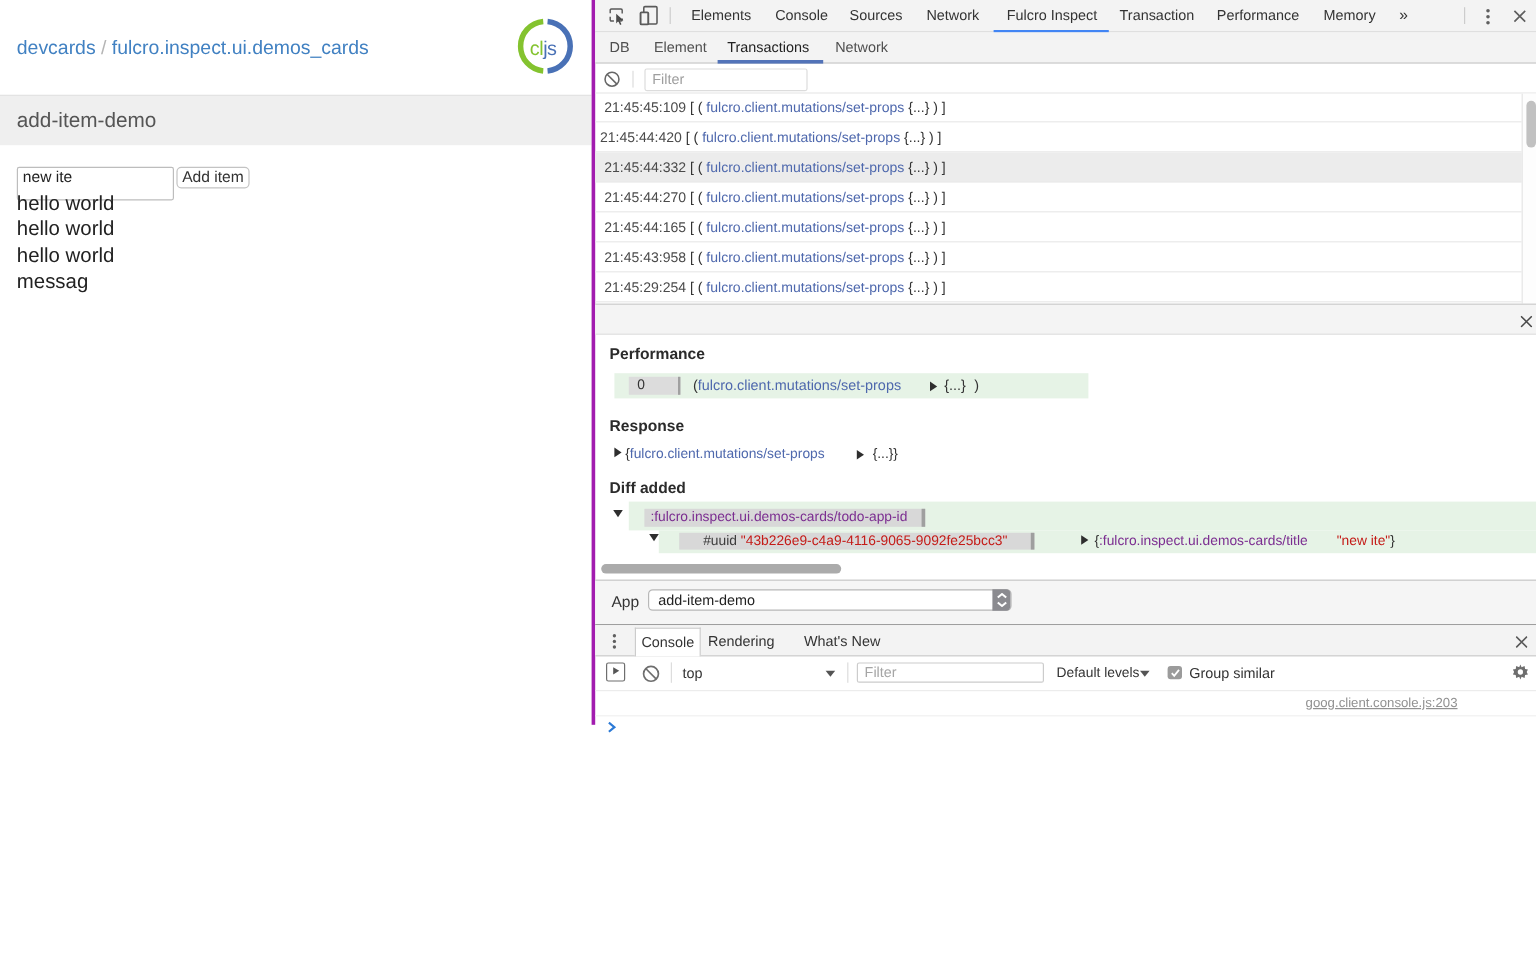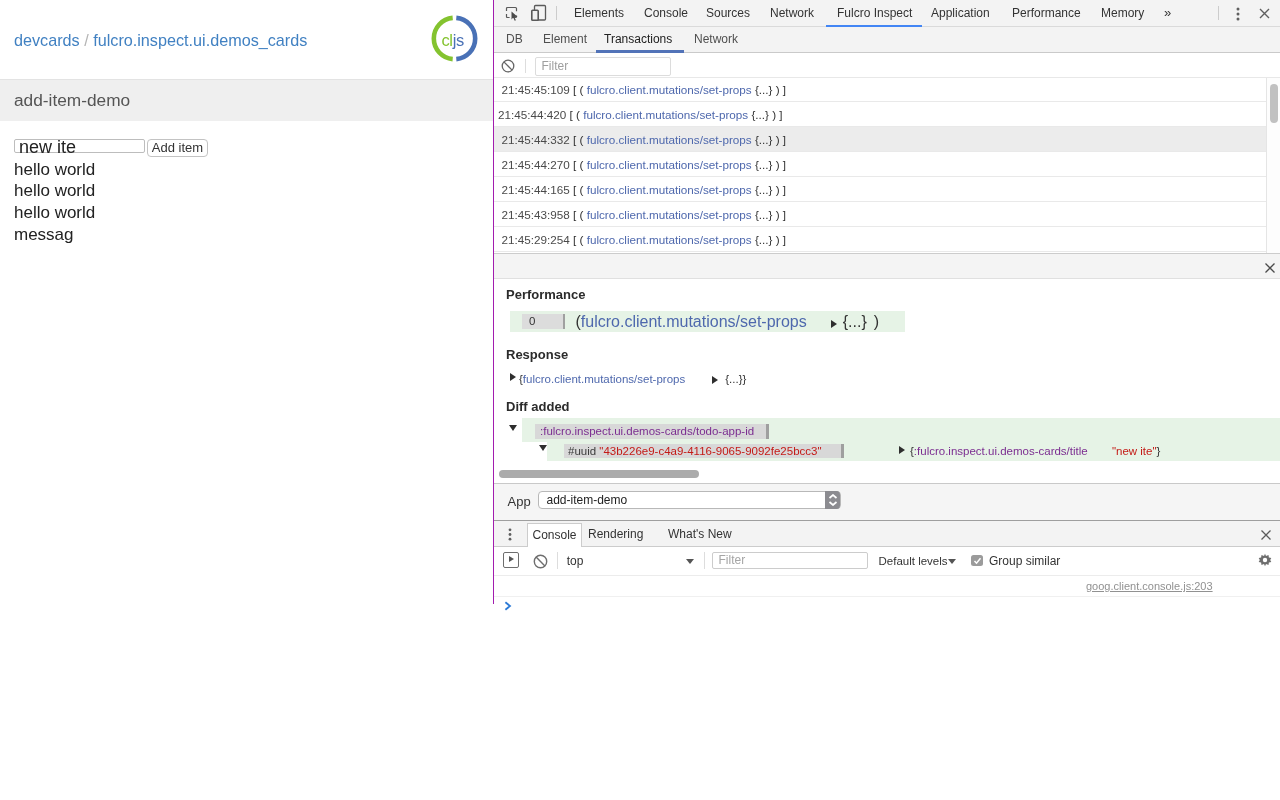--- a/index.html
+++ b/index.html
@@ -14,43 +14,43 @@
 </style></head><body>
 
 <div class="a" style="left:14px;top:31px;font-size:16.2px;color:#4181c2">devcards <span style="color:#b5b5b5">/</span> fulcro.inspect.ui.demos_cards</div>
 <svg class="a" style="left:431px;top:15.4px" width="50" height="50" viewBox="0 0 50 50">
 <path d="M 21.7 2.88 A 20.7 20.7 0 0 0 21.7 44.12" fill="none" stroke="#84c32f" stroke-width="4.6"></path>
 <path d="M 25.3 2.88 A 20.7 20.7 0 0 1 25.3 44.12" fill="none" stroke="#4971b6" stroke-width="4.6"></path>
 <text x="10.5" y="30.5" font-family="Liberation Sans" font-size="16.5" letter-spacing="-0.4"><tspan fill="#84c32f">cl</tspan><tspan fill="#4971b6">js</tspan></text>
 </svg>
 <div class="a" style="left:0;top:79px;width:493px;height:42px;background:#efefef;border-top:1px solid #e3e3e3;box-sizing:border-box"></div>
 <div class="a" style="left:14px;top:79px;height:42px;line-height:42px;font-size:17.3px;color:#555">add-item-demo</div>
-<div class="a" style="left:14px;top:139px;width:131px;height:14px;box-sizing:border-box;border:1px solid #bdbdbd;border-radius:2px;font-size:18px;color:#222;line-height:15px;padding-left:4px">new ite</div>
+<div class="a" style="left:14px;top:139px;width:131px;height:28px;box-sizing:border-box;border:1px solid #bdbdbd;border-radius:2px;font-size:13px;color:#222;line-height:15px;padding-left:4px">new ite</div>
 <div class="a" style="left:147px;top:139px;width:61px;height:18px;box-sizing:border-box;border:1px solid #c3c3c3;border-radius:4px;background:#fff;font-size:13px;color:#333;text-align:center;line-height:16px">Add item</div>
 <div class="a" style="left:14px;top:158.6px;font-size:17px;line-height:21.7px;color:#222">hello world<br>hello world<br>hello world<br>messag</div>
 
-<div id="dt" class="a" style="left:493px;top:0;width:787px;height:604px;box-sizing:border-box;border-left:1px solid #a21caf;background:#fff">
+<div id="dt" class="a" style="left:493px;top:0;width:787px;height:604px;box-sizing:border-box;border-left:3px solid #a21caf;background:#fff">
 
 <div class="a" style="left:0;top:0;width:786px;height:27px;background:#f3f3f3;border-bottom:1px solid #dadada;box-sizing:border-box"></div>
 <svg class="a" style="left:11px;top:6px" width="15" height="15" viewBox="0 0 15 15">
       <path d="M1.5 5 L1.5 2.5 Q1.5 1.5 2.5 1.5 L10.5 1.5 Q11.5 1.5 11.5 2.5 L11.5 5.2 M11.5 9.5 L11.5 10.5 Q11.5 11.5 10.5 11.5 L7.5 11.5 M4.6 11.5 L2.5 11.5 Q1.5 11.5 1.5 10.5 L1.5 8" fill="none" stroke="#5a5a5a" stroke-width="1.2"></path>
       <path d="M6.5 5.5 L12.5 10.8 L9.3 11 L10.9 14.3 L9.7 14.8 L8.2 11.6 L6.5 13.6 Z" fill="#4a4a4a"></path>
     </svg>
 <svg class="a" style="left:36px;top:4px" width="17" height="18" viewBox="0 0 17 18">
       <rect x="4.5" y="1.5" width="11" height="14.5" rx="1" fill="none" stroke="#5a5a5a" stroke-width="1.3"></rect>
       <rect x="1.8" y="6.3" width="6.4" height="10" rx="0.8" fill="#f3f3f3" stroke="#5a5a5a" stroke-width="1.6"></rect>
     </svg>
 <div class="a" style="left:62px;top:6px;width:1px;height:14px;background:#ccc"></div>
 <div class="a tab" style="left:80px;top:0;line-height:26px">Elements</div>
 <div class="a tab" style="left:150px;top:0;line-height:26px">Console</div>
 <div class="a tab" style="left:212px;top:0;line-height:26px">Sources</div>
 <div class="a tab" style="left:276px;top:0;line-height:26px">Network</div>
 <div class="a tab" style="left:343px;top:0;line-height:26px">Fulcro Inspect</div>
 <div class="a" style="left:332px;top:25px;width:96px;height:2px;background:#4285f4"></div>
-<div class="a tab" style="left:437px;top:0;line-height:26px">Application</div>
+<div class="a tab" style="left:437px;top:0;line-height:26px">Transaction</div>
 <div class="a tab" style="left:518px;top:0;line-height:26px">Performance</div>
 <div class="a tab" style="left:607px;top:0;line-height:26px">Memory</div>
 <div class="a tab" style="left:670px;top:0;line-height:26px;font-size:13px">»</div>
 <div class="a" style="left:724px;top:6px;width:1px;height:14px;background:#ccc"></div>
 <svg class="a" style="left:742px;top:7px" width="4" height="14" viewBox="0 0 4 14">
       <circle cx="2" cy="2" r="1.5" fill="#5f5f5f"></circle>
       <circle cx="2" cy="7" r="1.5" fill="#5f5f5f"></circle>
       <circle cx="2" cy="12" r="1.5" fill="#5f5f5f"></circle>
     </svg>
 <svg class="a" style="left:765px;top:8px" width="11" height="11" viewBox="0 0 11 11">
@@ -87,36 +87,36 @@
 
 <div class="a" style="left:0;top:253px;width:786px;height:26px;background:#f4f4f4;border-top:1px solid #ccc;border-bottom:1px solid #e0e0e0;box-sizing:border-box"></div>
 <svg class="a" style="left:771px;top:263px" width="10" height="10" viewBox="0 0 10 10">
       <path d="M0.5 0.5 L9.5 9.5 M9.5 0.5 L0.5 9.5" stroke="#4a4a4a" stroke-width="1.3"></path>
     </svg>
 
 <div class="a hd" style="left:12px;top:287px">Performance</div>
 <div class="a" style="left:15.5px;top:310.5px;width:395px;height:21.5px;background:#e6f3e6"></div>
 <div class="a" style="left:27.5px;top:313.5px;width:43.5px;height:15.5px;background:#dcdcdc;border-right:2px solid #a0a0a0;box-sizing:border-box"></div>
 <div class="a mono" style="left:35px;top:313.5px;font-size:11.5px;line-height:15.5px;color:#333">0</div>
-<div class="a mono" style="left:81.5px;top:310.5px;font-size:16px;line-height:21.5px;color:#333">(<span class="sym">fulcro.client.mutations/set-props</span><span class="tri-r" style="margin:0 6px 0 24px"></span>{...}<span style="margin-left:7px">)</span></div>
+<div class="a mono" style="left:81.5px;top:310.5px;font-size:12px;line-height:21.5px;color:#333">(<span class="sym">fulcro.client.mutations/set-props</span><span class="tri-r" style="margin:0 6px 0 24px"></span>{...}<span style="margin-left:7px">)</span></div>
 
 <div class="a hd" style="left:12px;top:347px">Response</div>
 <span class="tri-r a" style="left:16px;top:372.5px"></span>
 <div class="a mono" style="left:25px;top:370px;font-size:11.5px;line-height:18px;color:#333">{<span class="sym">fulcro.client.mutations/set-props</span><span class="tri-r" style="margin:0 7px 0 27px"></span>{...}}</div>
 
 <div class="a hd" style="left:12px;top:399px">Diff added</div>
 <div class="a" style="left:28px;top:418px;width:758px;height:23.5px;background:#e6f3e6"></div>
 <div class="a" style="left:53px;top:441.5px;width:733px;height:19.5px;background:#e6f3e6"></div>
 <span class="tri-d a" style="left:15px;top:424.5px"></span>
 <div class="a" style="left:40.5px;top:424px;height:14.5px;background:#d8d8d8;border-right:3.5px solid #9f9f9f">
       <div class="mono kw" style="font-size:11.5px;line-height:14.5px;padding:0 12px 0 5.5px">:fulcro.inspect.ui.demos-cards/todo-app-id</div>
     </div>
 <span class="tri-d a" style="left:45px;top:444.5px"></span>
 <div class="a" style="left:70px;top:443.5px;height:14px;background:#d8d8d8;border-right:3.5px solid #9f9f9f">
-      <div class="mono" style="font-size:11.5px;line-height:14px;padding:0 19px 0 4px;color:#3c3c3c">#uuid <span class="str">"43b226e9-c4a9-4116-9065-9092fe25bcc3"</span></div>
+      <div class="mono" style="font-size:11.5px;line-height:14px;padding:0 19px 0 20px;color:#3c3c3c">#uuid <span class="str">"43b226e9-c4a9-4116-9065-9092fe25bcc3"</span></div>
     </div>
 <span class="tri-r a" style="left:405px;top:445.5px"></span>
 <div class="a mono" style="left:416px;top:443.5px;font-size:11.5px;line-height:14px;color:#333">{<span class="kw">:fulcro.inspect.ui.demos-cards/title</span> <span class="str" style="margin-left:21px">"new ite"</span>}</div>
 
 <div class="a" style="left:5px;top:470px;width:200px;height:7.5px;background:#ababab;border-radius:4px"></div>
 
 <div class="a" style="left:0;top:483px;width:786px;height:38px;background:#f5f5f5;border-top:1px solid #c9c9c9;border-bottom:1px solid #9e9e9e;box-sizing:border-box"></div>
 <div class="a" style="left:13.5px;top:483px;line-height:37px;font-size:13px;color:#333">App</div>
 <div class="a" style="left:43.5px;top:490.5px;width:303px;height:18.5px;box-sizing:border-box;border:1px solid #b8b8b8;border-radius:4px;background:#fff;font-size:12px;color:#222;line-height:16.5px;padding-left:8px">add-item-demo</div>
 <div class="a" style="left:331px;top:491px;width:14.5px;height:17.5px;background:#8b8b90;border-radius:0 3.5px 3.5px 0"></div>

